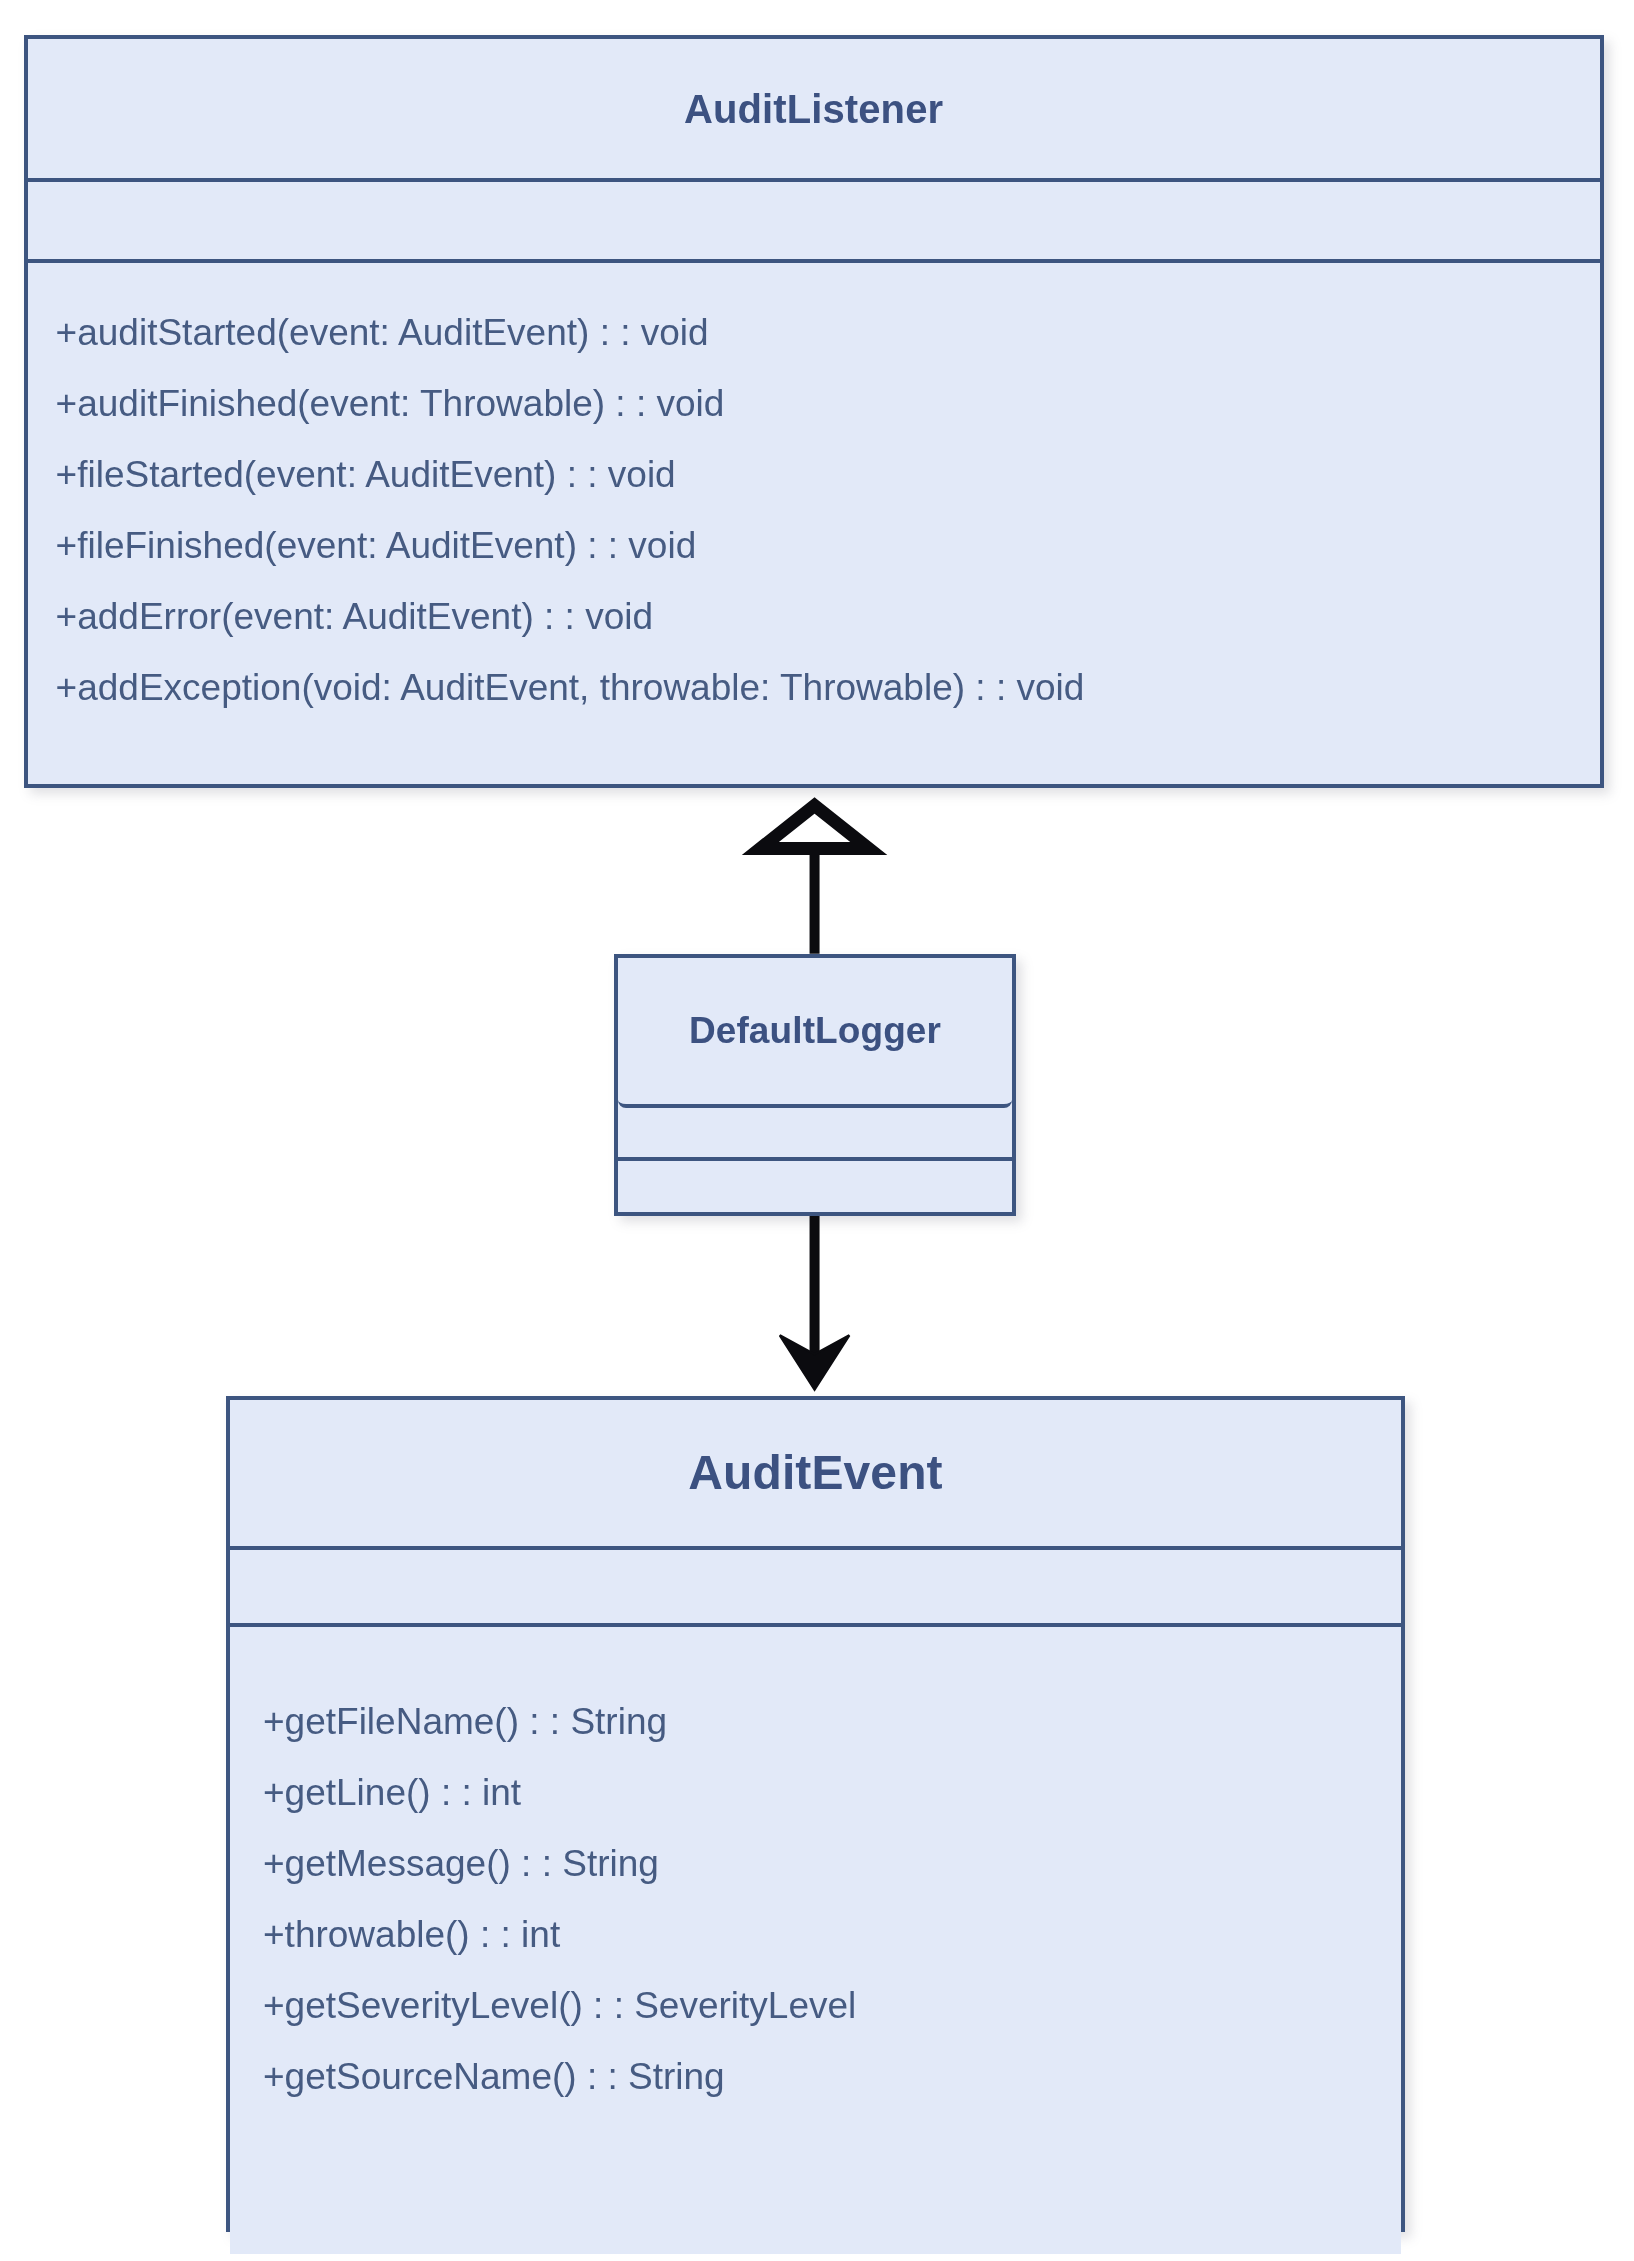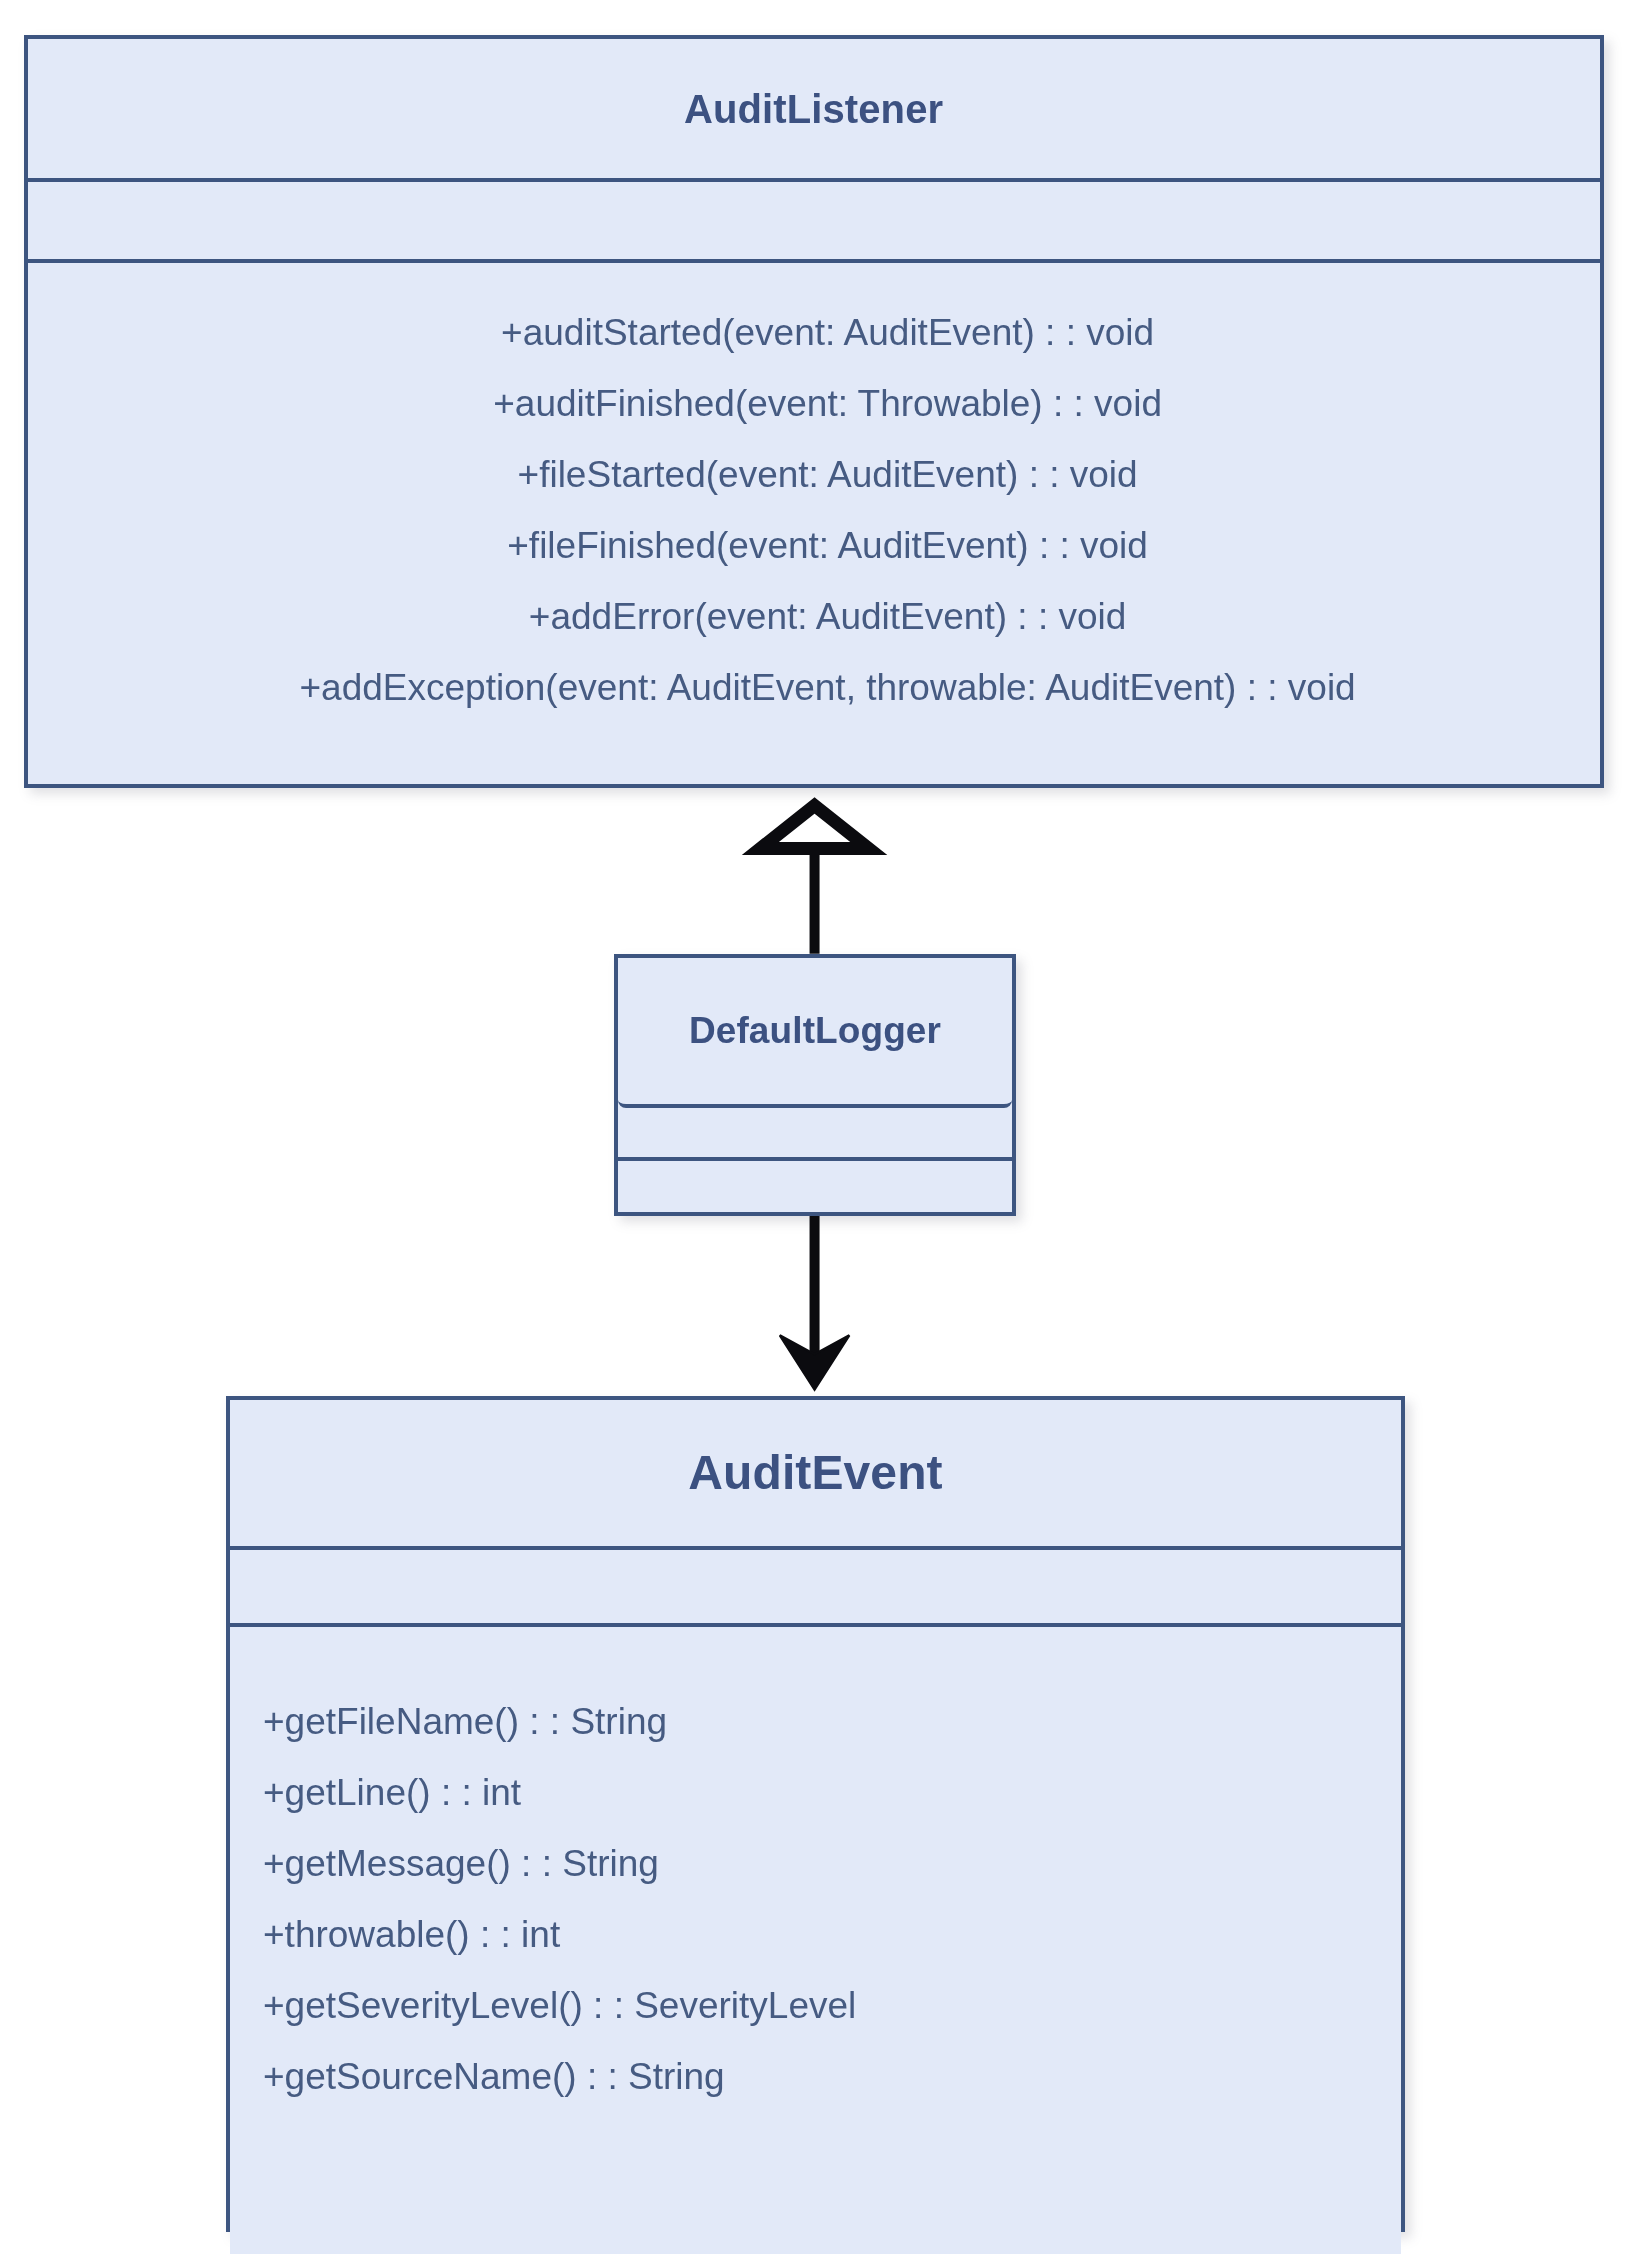--- a/index.html
+++ b/index.html
@@ -77,21 +77,20 @@
     top: 35px;
     width: 1580px;
     height: 753px;
   }
   #box-audit-listener .uml-title-band { height: 143px; }
   #box-audit-listener .uml-title { font-size: 40px; }
   #box-audit-listener .uml-attrs-band { height: 81px; }
   #box-audit-listener .uml-methods-band {
     height: 521px;
     padding: 34px 0 0 28px;
-    text-align: center;
   }
   #box-audit-listener .uml-method {
     font-size: 37px;
     line-height: 71px;
   }
 
   
   #box-default-logger {
     left: 614px;
     top: 954px;
@@ -143,21 +142,21 @@
       <div class="uml-title">AuditListener</div>
     </div>
     <div class="uml-attrs-band"></div>
     <div class="uml-methods-band">
       <ul class="uml-methods-list">
         <li class="uml-method">+auditStarted(event: AuditEvent) : : void</li>
         <li class="uml-method">+auditFinished(event: Throwable) : : void</li>
         <li class="uml-method">+fileStarted(event: AuditEvent) : : void</li>
         <li class="uml-method">+fileFinished(event: AuditEvent) : : void</li>
         <li class="uml-method">+addError(event: AuditEvent) : : void</li>
-        <li class="uml-method">+addException(event: AuditEvent, throwable: AuditEvent) : : void</li>
+        <li class="uml-method">+addException(void: AuditEvent, throwable: Throwable) : : void</li>
       </ul>
     </div>
   </div>
 
   <div class="uml-class" id="box-default-logger">
     <div class="uml-title-band">
       <div class="uml-title">DefaultLogger</div>
     </div>
     <div class="uml-attrs-band"></div>
     <div class="uml-methods-band"></div>

